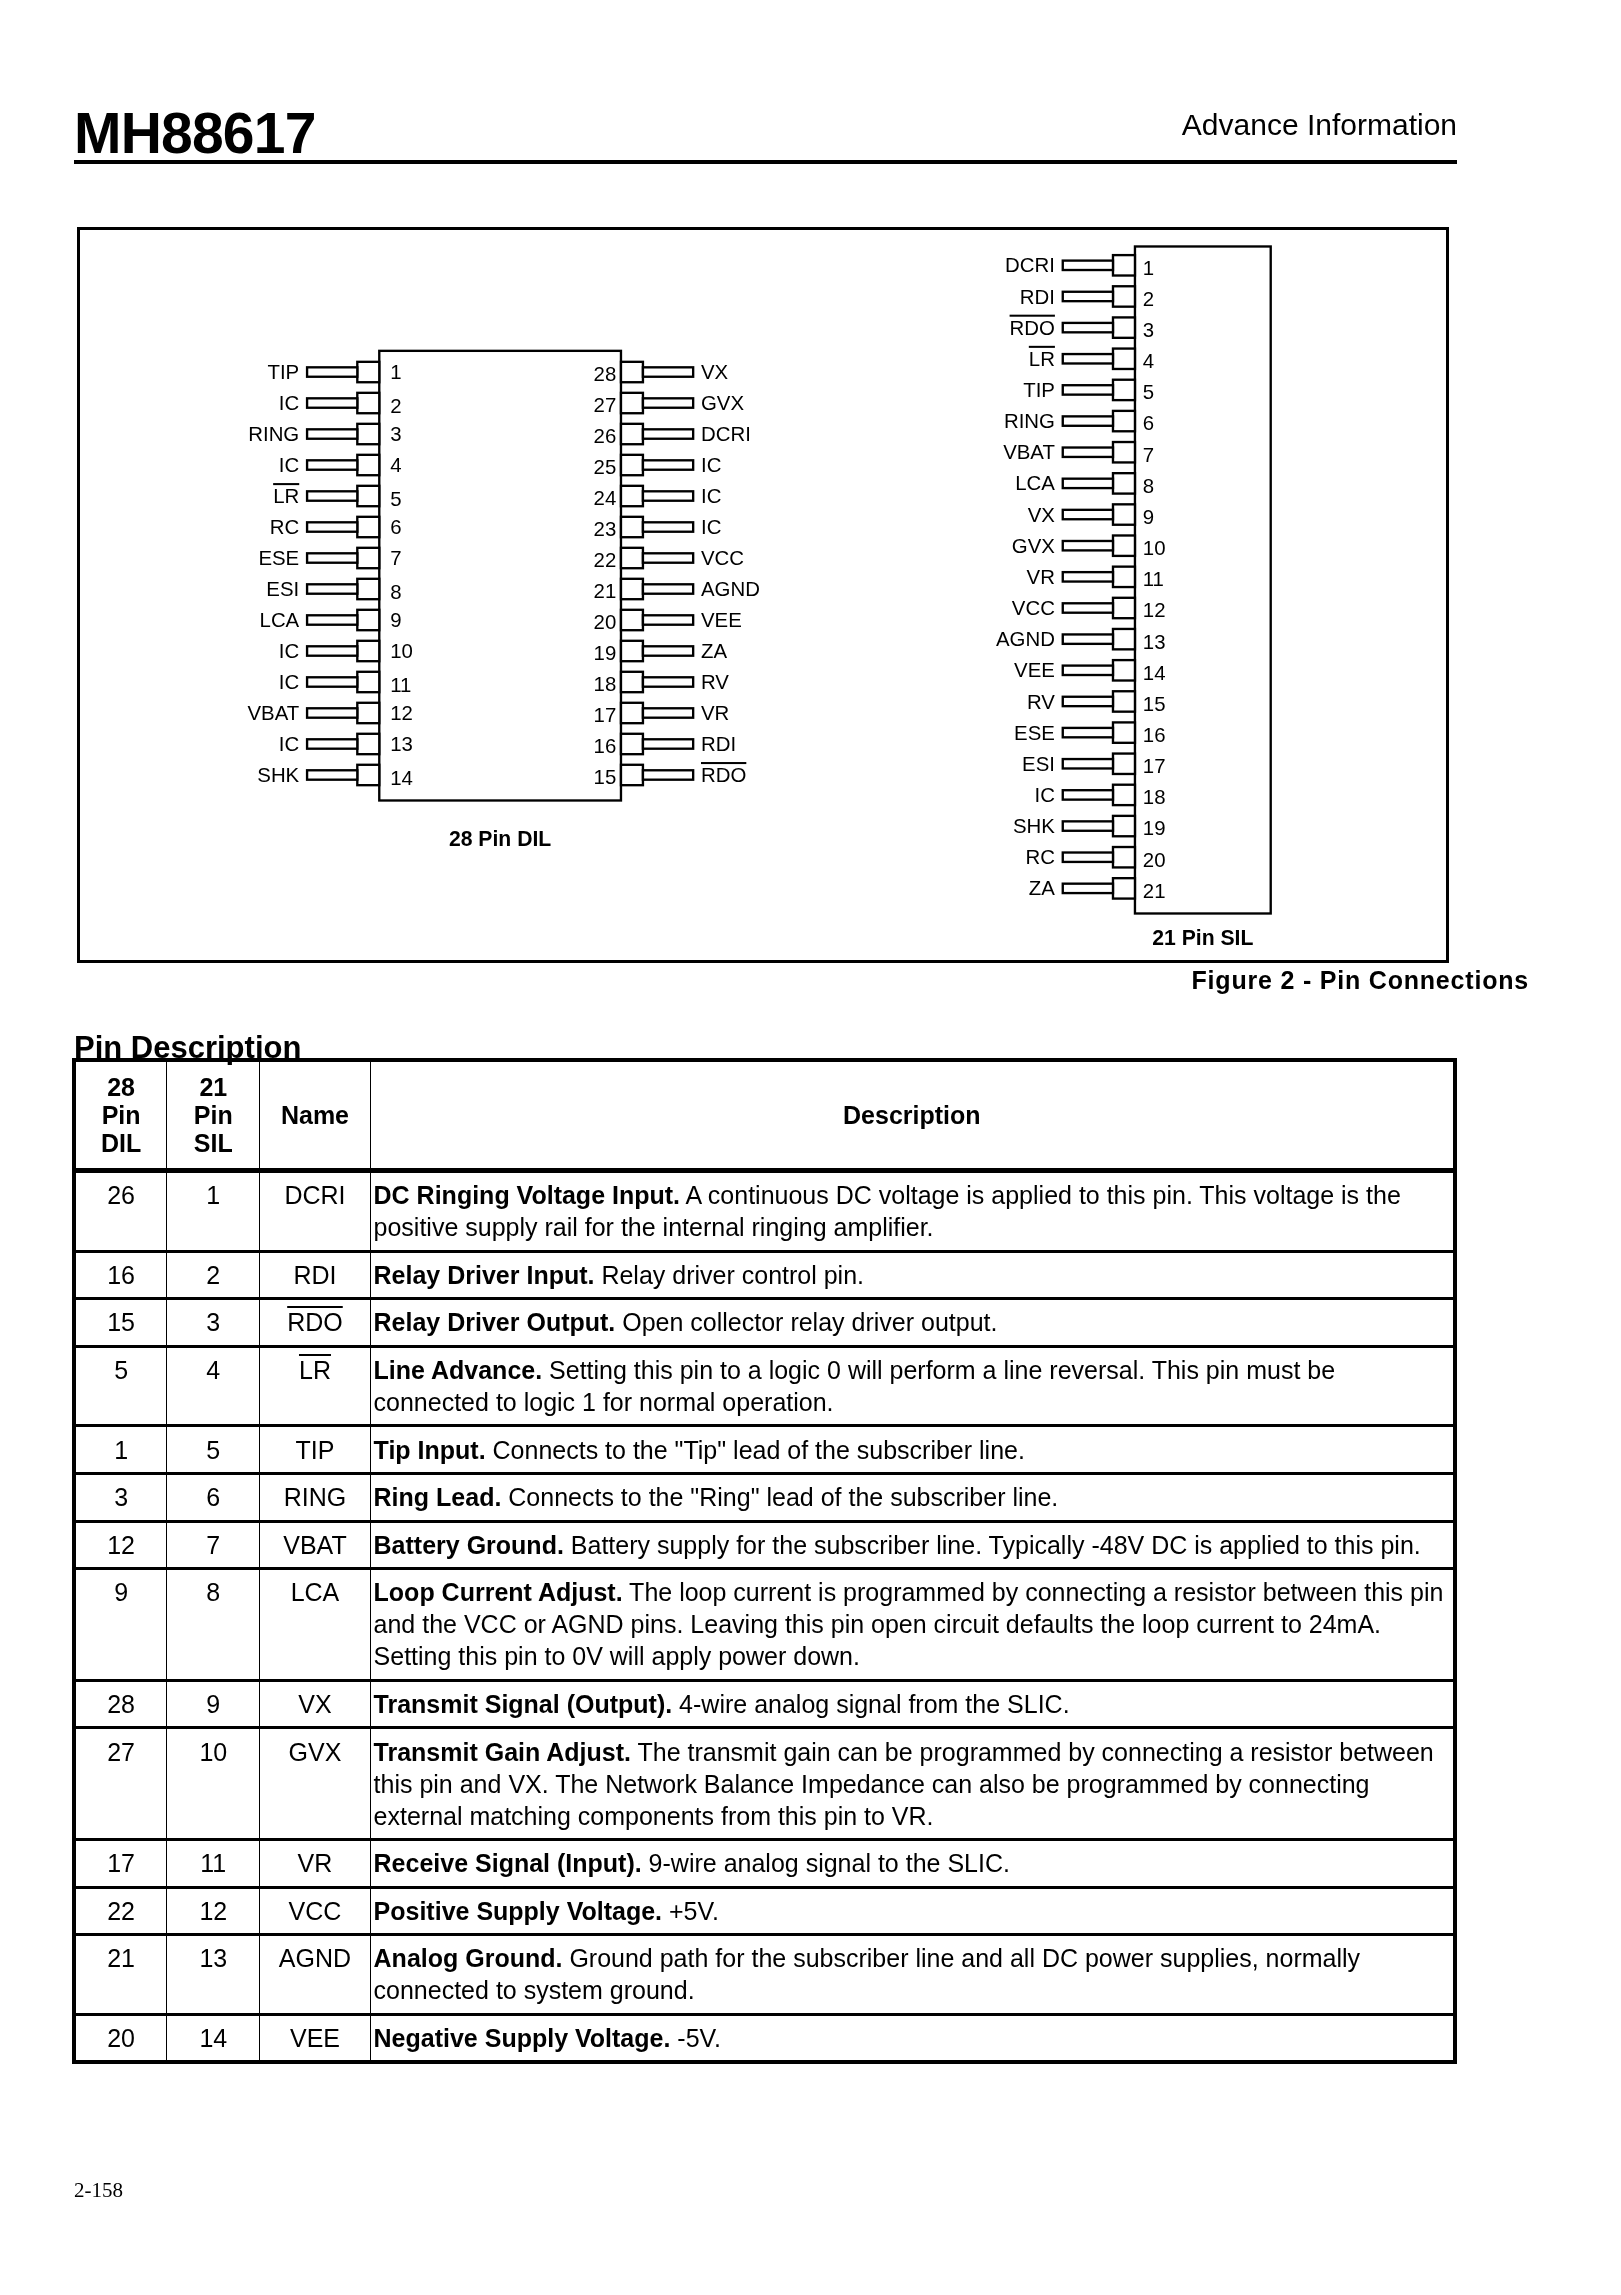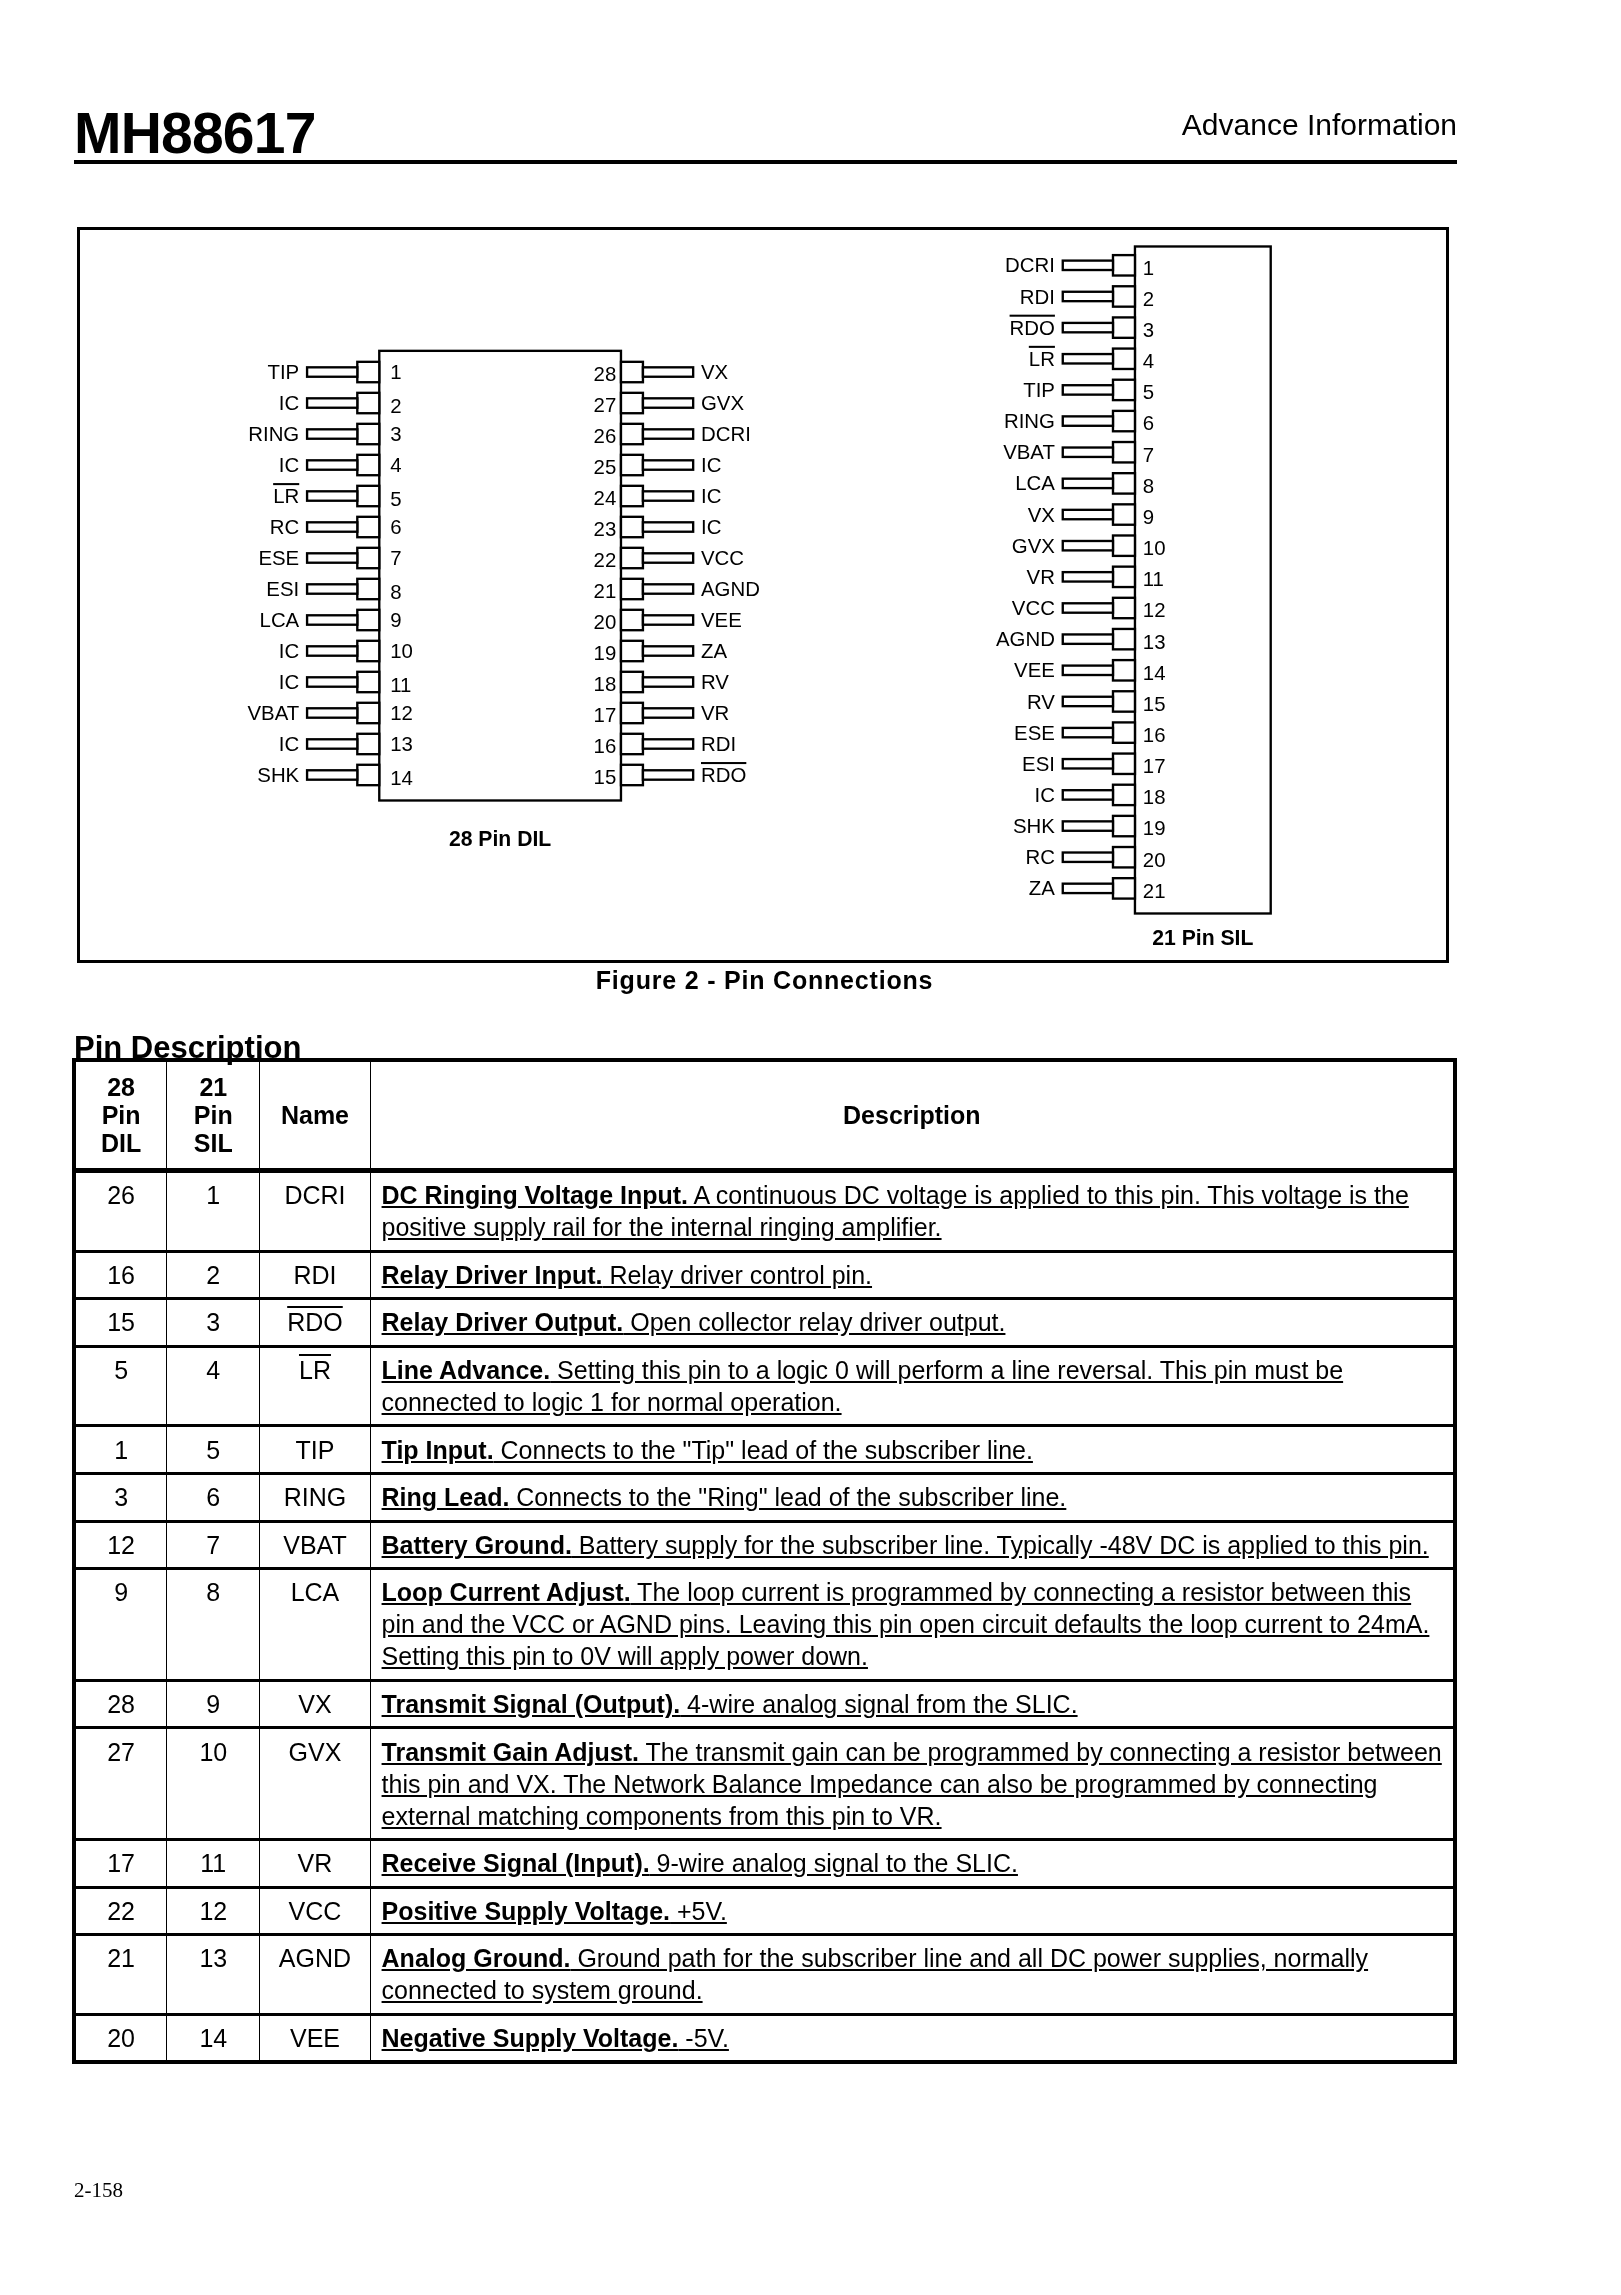--- a/index.html
+++ b/index.html
@@ -5,29 +5,29 @@
   html, body { margin:0; padding:0; background:#ffffff; }
   body { width:1622px; height:2295px; position:relative; overflow:hidden; color:#000; font-family:"Liberation Sans", sans-serif; }
   .abs { position:absolute; }
   #doc-title { left:74px; top:100px; font-size:57px; font-weight:bold; letter-spacing:-0.8px; }
   #doc-status { right:165px; top:108px; font-size:30px; }
   #header-rule { left:74px; top:160px; width:1383px; height:3.9px; background:#000; }
 
   #figure-box { left:77px; top:227px; width:1372px; height:736px; border:3.1px solid #000; box-sizing:border-box; }
   svg text { font-family:"Liberation Sans", sans-serif; }
 
-  #figure-caption { left:0; width:1529px; top:966px; text-align:center; font-size:25px; font-weight:bold; letter-spacing:0.8px; }
+  #figure-caption { left:0; width:1529px; top:966px; text-align:right; font-size:25px; font-weight:bold; letter-spacing:0.8px; }
   #section-title { left:74px; top:1013px; font-size:31px; font-weight:bold;margin-top:17px; }
 
   #pin-table { position:absolute; left:72px; top:1058px; width:1385px; border-collapse:collapse; border:4.7px solid #000; font-size:25px; }
   #pin-table th { font-weight:bold; text-align:center; vertical-align:middle; border-left:1.6px solid #000; border-right:1.6px solid #000; padding:11px 3.1px; line-height:28px; }
   #pin-table thead tr { border-bottom:5.5px solid #000; height:110px; }
   #pin-table td { border-left:1.6px solid #000; border-right:1.6px solid #000; border-bottom:3.1px solid #000; vertical-align:top; padding:6.3px 6.3px 6.3px 6.3px; line-height:32px; }
   #pin-table td.c { text-align:center; }
-  #pin-table td.desc { padding-left:11px; padding-right:9.4px;text-decoration:underline; }
+  #pin-table td.desc { padding-left:3px; padding-right:9.4px; }
   .col1 { width:84px; } .col2 { width:86px; } .col3 { width:103px; }
   .ovl { text-decoration:overline; }
   .bold { font-weight:bold; }
 
   #page-number { left:74px; top:2178px; font-size:21px;font-family:Liberation Serif, serif; }
 </style>
 </head>
 <body>
 
 <div id="doc-title" class="abs">MH88617</div>

